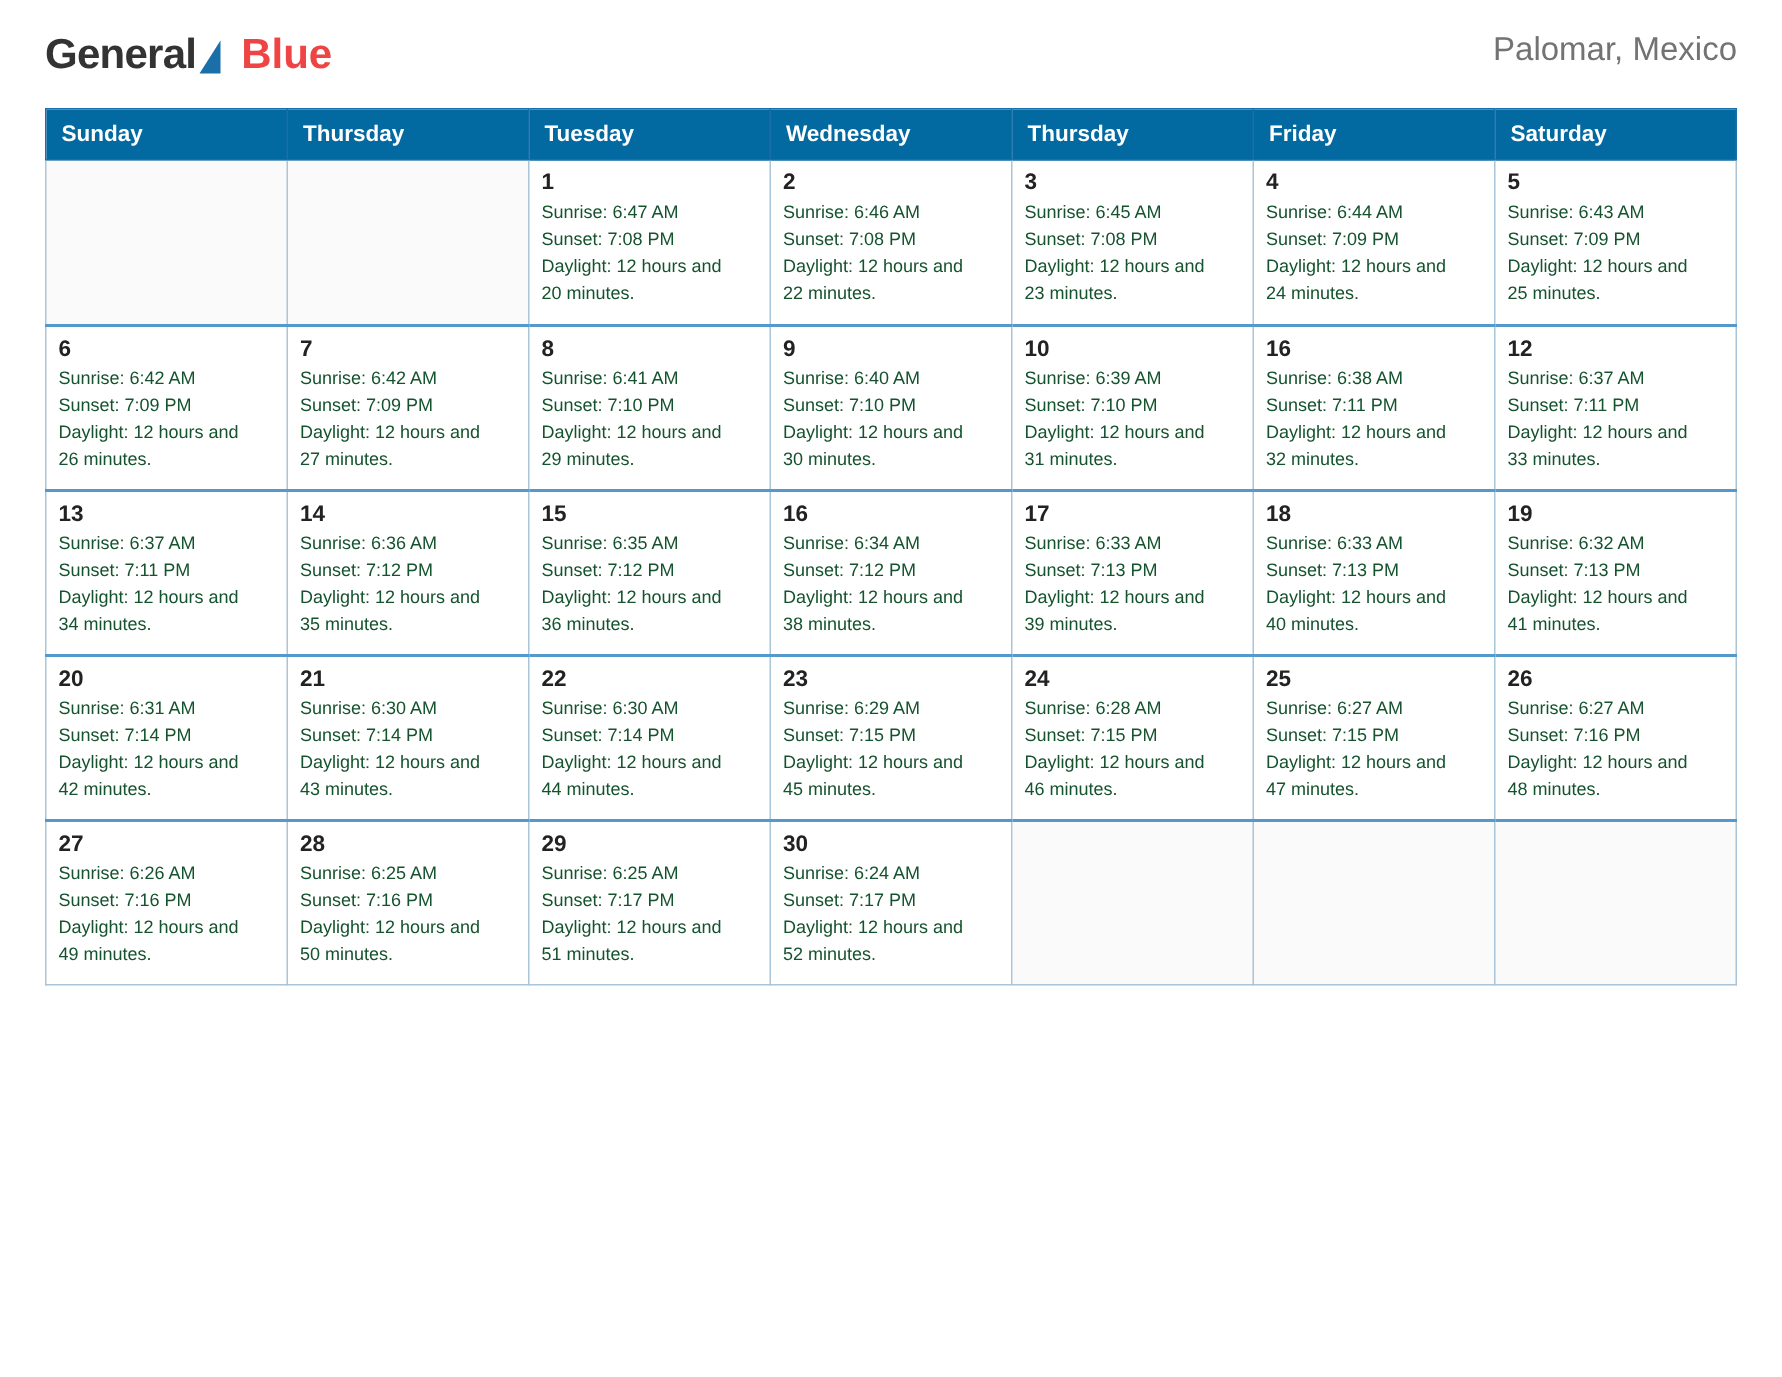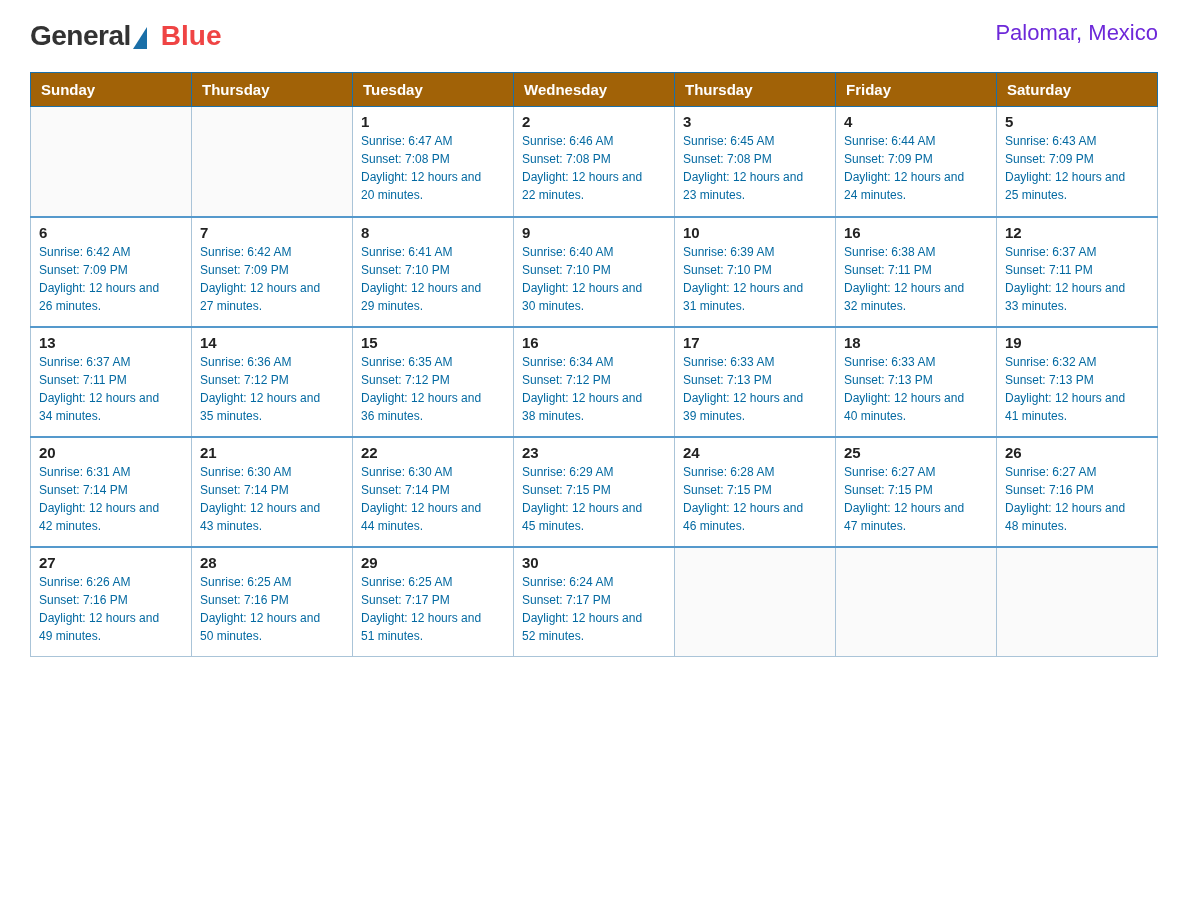--- a/index.html
+++ b/index.html
@@ -50,29 +50,29 @@
     }
     .title-block h1 {
       font-size: 56px;
       font-weight: normal;
       color: #333;
       line-height: 1.1;
     }
     .title-block h2 {
       font-size: 22px;
       font-weight: normal;
-      color: #6d28d9;
+      color: #737373;
     }
     table {
       width: 100%;
       border-collapse: collapse;
       table-layout: fixed;
     }
     thead th {
-      background-color: #a16207;
+      background-color: #0369a1;
       color: #fff;
       font-size: 15px;
       font-weight: bold;
       padding: 8px 10px;
       text-align: left;
       border: 1px solid #1a6fa8;
     }
     tbody td {
       border: 1px solid #aac4d8;
       vertical-align: top;
@@ -87,21 +87,21 @@
     }
     .day-num {
       font-size: 15px;
       font-weight: bold;
       color: #222;
       display: block;
       margin-bottom: 2px;
     }
     .day-info {
       font-size: 12px;
-      color: #0369a1;
+      color: #14532d;
       line-height: 1.5;
     }
     td.empty {
       background: #fafafa;
     }
   </style>
 </head>
 <body>
 
 <div class="header">

